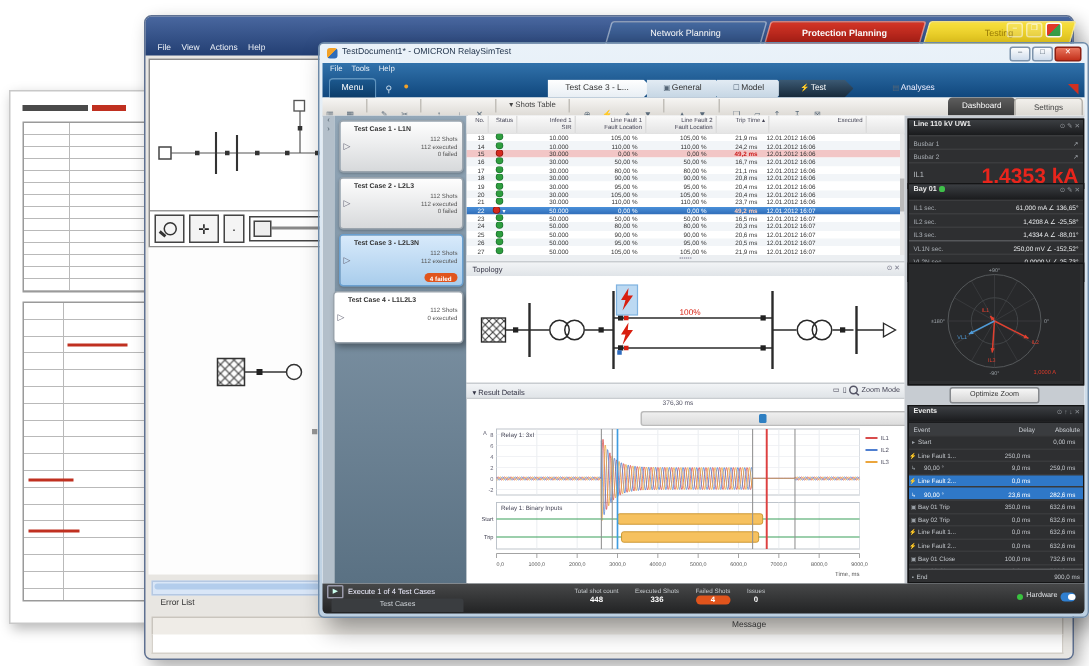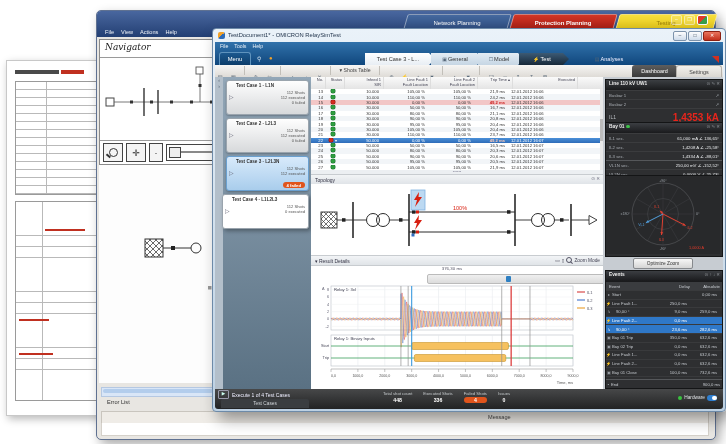--- a/index.html
+++ b/index.html
@@ -165,21 +165,21 @@
       padding:1px 3px 0;position:relative;}
   .dhead .dh-icons{position:absolute;right:2px;top:1px;font-weight:normal;color:#8d9196;font-size:4.4px;}
   .gdot{display:inline-block;width:3.5px;height:3.5px;border-radius:50%;background:#3fc04a;margin-left:2px;}
   .drow{height:8px;display:flex;justify-content:space-between;align-items:center;padding:0 3px;
       border-top:1px solid #3b3c3e;color:#a9aeb4;font-size:4.3px;}
   .drow b{color:#e8eaec;font-weight:normal;}
   .drow.sep{border-top:1.5px solid #55575a;}
   .dvalrow{height:16px;display:flex;justify-content:space-between;align-items:center;padding:0 3px;
       border-top:1px solid #3b3c3e;}
   .dval-q{color:#b9bdc2;font-size:5px;}
-  .dval{color:#e8251c;font-size:10px;font-weight:bold;}
+  .dval{color:#e8251c;font-size:14px;font-weight:bold;}
   #phasor-box{top:98px;height:80px;}
   .opt-btn{position:absolute;left:30px;top:181px;width:58px;height:9px;border:1px solid #86898d;border-radius:2px;
       background:linear-gradient(#f7f7f7,#d5d5d5);font-size:4.8px;color:#333;text-align:center;line-height:9px;z-index:2;}
   #events-panel{top:193px;height:117px;}
   .ev-cols{height:8px;display:flex;background:#3a3c3f;border-top:1px solid #1a1b1d;color:#c9cdd2;font-size:4.3px;align-items:center;}
   .ev-cols span:nth-child(1){width:54px;padding-left:3px;}
   .ev-cols span:nth-child(2){width:27px;text-align:right;}
   .ev-cols span:nth-child(3){width:30px;text-align:right;padding-right:2px;}
   .ev-row{height:7.6px;display:flex;align-items:center;border-top:1px solid #393a3c;color:#c3c7cc;font-size:4.2px;background:#2e2f31;}
   .ev-row.sel{background:#2f78c8;color:#fff;}
@@ -241,21 +241,20 @@
           <span>Testing</span>
         </div>
       <div class="bg-ctl">
         <span>–</span>
         <span>❐</span>
         <span class="logo"></span>
       </div>
     </div>
 
     <div class="navpanel">
-      <div class="nav-title">Navigator</div>
       <div class="nav-canvas">
         <svg width="180" height="84" viewBox="0 0 180 84">
           <rect x="6" y="42" width="8" height="8" fill="none" stroke="#444" stroke-width="1"></rect>
           <line x1="14" y1="46" x2="150" y2="46" stroke="#555" stroke-width="0.8"></line>
           <line x1="44" y1="32" x2="44" y2="60" stroke="#333" stroke-width="1.4"></line>
           <line x1="58" y1="34" x2="58" y2="58" stroke="#333" stroke-width="1.4"></line>
           <line x1="120" y1="36" x2="120" y2="56" stroke="#333" stroke-width="1.4"></line>
           <line x1="100" y1="46" x2="100" y2="18" stroke="#555" stroke-width="0.8"></line>
           <rect x="96" y="11" width="7" height="7" fill="none" stroke="#555" stroke-width="0.9"></rect>
           <rect x="148" y="42" width="8" height="8" fill="none" stroke="#444" stroke-width="1"></rect>

